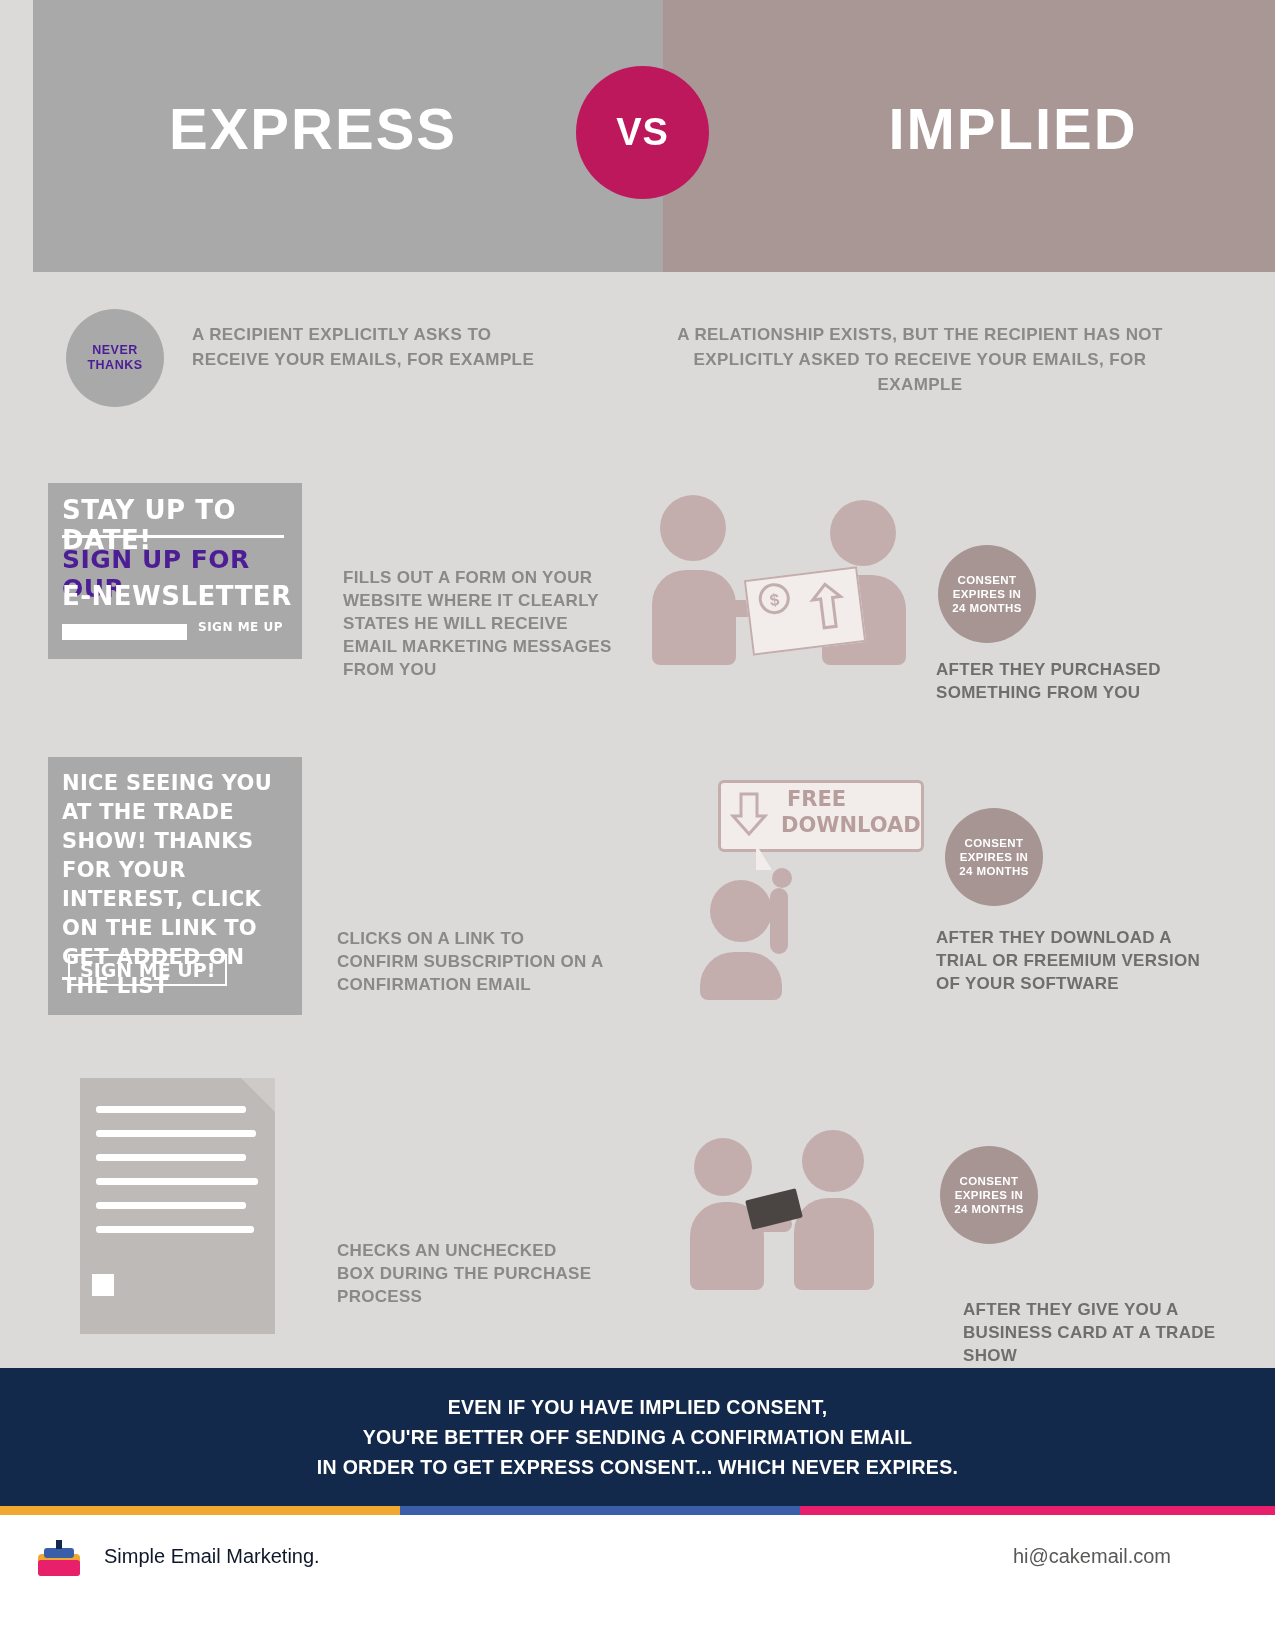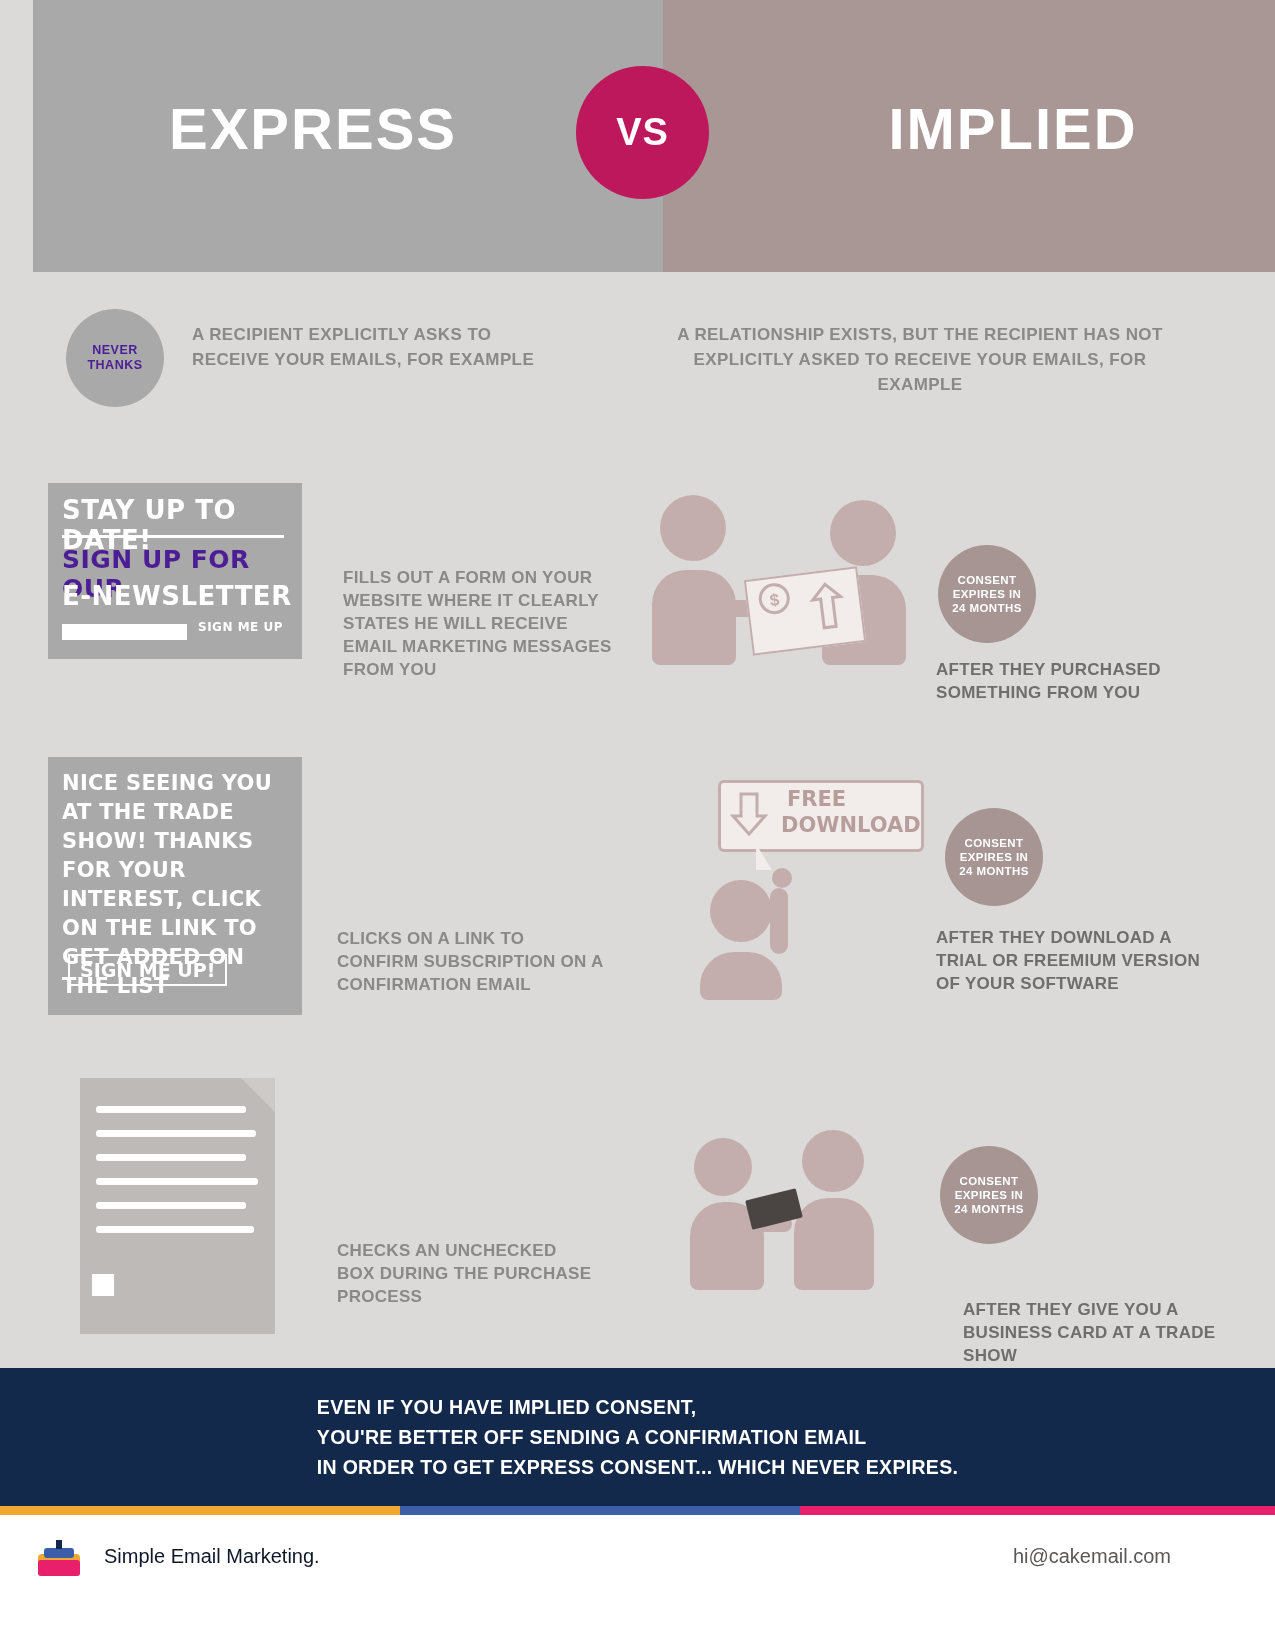--- a/index.html
+++ b/index.html
@@ -91,21 +91,21 @@
     position:absolute;background:#f2ecea;border:3px solid #c3aead;border-radius:6px;
     color:#b79e9c;font-weight:bold;font-family:"DejaVu Sans",sans-serif;
   }
   .card-biz{position:absolute;background:#4a4442;transform:rotate(-14deg);border-radius:2px;}
 
   
   .banner{
     position:absolute;top:1368px;left:0;width:1275px;height:138px;background:#13294b;
     color:#ffffff;display:flex;align-items:center;justify-content:center;
   }
-  .banner .txt{font-size:19.5px;font-weight:bold;line-height:30px;letter-spacing:.3px;}
+  .banner .txt{text-align:center;font-size:19.5px;font-weight:bold;line-height:30px;letter-spacing:.3px;}
   .stripe{position:absolute;top:1506px;left:0;height:9px;}
   .s1{left:0;width:400px;background:#f0a830;}
   .s2{left:400px;width:400px;background:#3a5ea8;}
   .s3{left:800px;width:475px;background:#e8206c;}
   .footbar{position:absolute;top:1515px;left:0;width:1275px;height:135px;background:#ffffff;}
   .foot-logo{position:absolute;top:1538px;left:36px;width:46px;height:40px;}
   .foot-tag{position:absolute;top:1545px;left:104px;color:#0f172a;font-size:20px;}
   .foot-mail{position:absolute;top:1545px;right:104px;color:#5a5856;font-size:20px;}
 </style>
 </head>

